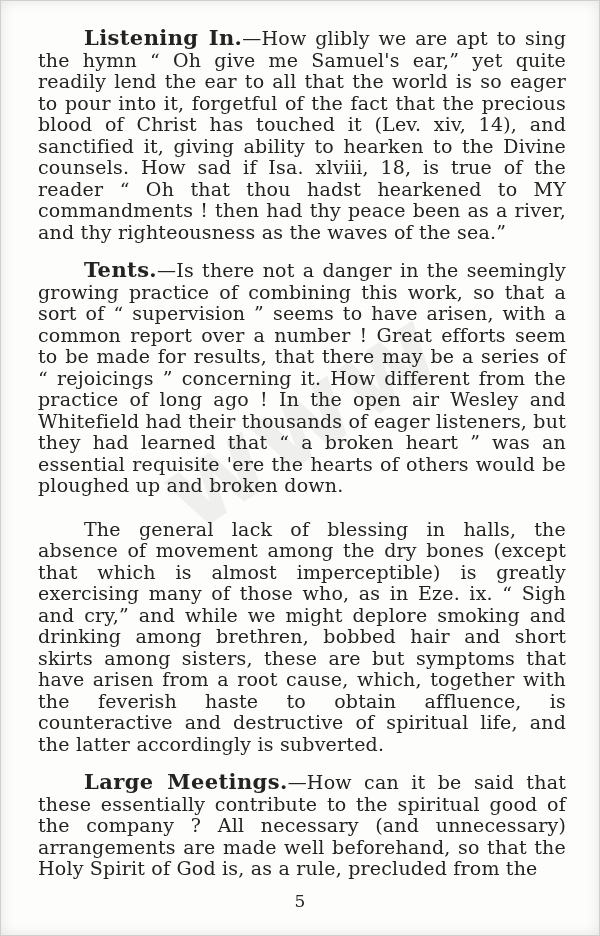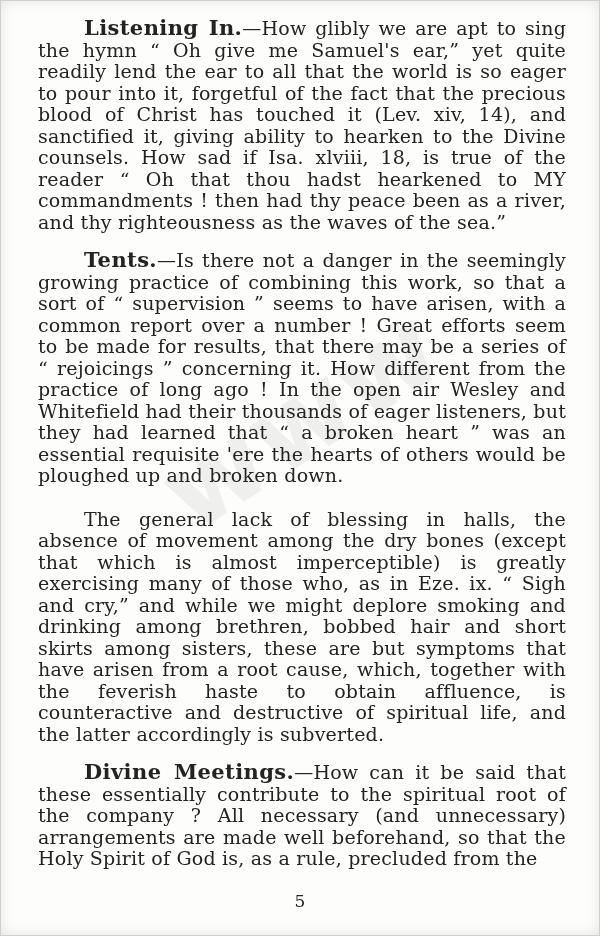--- a/index.html
+++ b/index.html
@@ -15,21 +15,21 @@
     margin: 0 auto;
     background: #fdfdfb;
     overflow: hidden;
     box-shadow: inset 0 0 14px rgba(0,0,0,0.10);
     border: 1px solid #cfcfcb;
     box-sizing: border-box;
     color: #242322;
   }
   .content {
     position: absolute;
-    top: 16px;
+    top: 26px;
     left: 37px;
     right: 33px;
   }
   p.para {
     margin: 0;
     font-size: 19px;
     line-height: 21.5px;
     letter-spacing: 0.2px;
     text-align: justify;
     text-indent: 46px;
@@ -77,19 +77,19 @@
   <div class="watermark">www</div>
 
   <div class="content">
 
     <p class="para"><span class="para-heading">Listening In.</span><span>—How glibly we are apt to sing the hymn “ Oh give me Samuel's ear,” yet quite readily lend the ear to all that the world is so eager to pour into it, forgetful of the fact that the precious blood of Christ has touched it (Lev. xiv, 14), and sanctified it, giving ability to hearken to the Divine counsels.  How sad if Isa. xlviii, 18, is true of the reader “ Oh that thou hadst hearkened to MY commandments ! then had thy peace been as a river, and thy righteousness as the waves of the sea.”</span></p>
 
     <p class="para gap-before"><span class="para-heading">Tents.</span><span>—Is there not a danger in the seemingly growing practice of combining this work, so that a sort of “ supervision ” seems to have arisen, with a common report over a number !  Great efforts seem to be made for results, that there may be a series of “ rejoicings ” concerning it.  How different from the practice of long ago !  In the open air Wesley and Whitefield had their thousands of eager listeners, but they had learned that “ a broken heart ” was an essential requisite 'ere the hearts of others would be ploughed up and broken down.</span></p>
 
     <p class="para small-gap"><span class="para-heading"></span><span>The general lack of blessing in halls, the absence of movement among the dry bones (except that which is almost imperceptible) is greatly exercising many of those who, as in Eze. ix. “ Sigh and cry,” and while we might deplore smoking and drinking among brethren, bobbed hair and short skirts among sisters, these are but symptoms that have arisen from a root cause, which, together with the feverish haste to obtain affluence, is counteractive and destructive of spiritual life, and the latter accordingly is subverted.</span></p>
 
-    <p class="para gap-before"><span class="para-heading">Divine Meetings.</span><span>—How can it be said that these essentially contribute to the spiritual root of the company ?  All necessary (and unnecessary) arrangements are made well beforehand, so that the Holy Spirit of God is, as a rule, precluded from the</span></p>
+    <p class="para gap-before"><span class="para-heading">Large Meetings.</span><span>—How can it be said that these essentially contribute to the spiritual good of the company ?  All necessary (and unnecessary) arrangements are made well beforehand, so that the Holy Spirit of God is, as a rule, precluded from the</span></p>
 
   </div>
 
   <div class="page-number">5</div>
 
 </div>
 
 </body></html>

